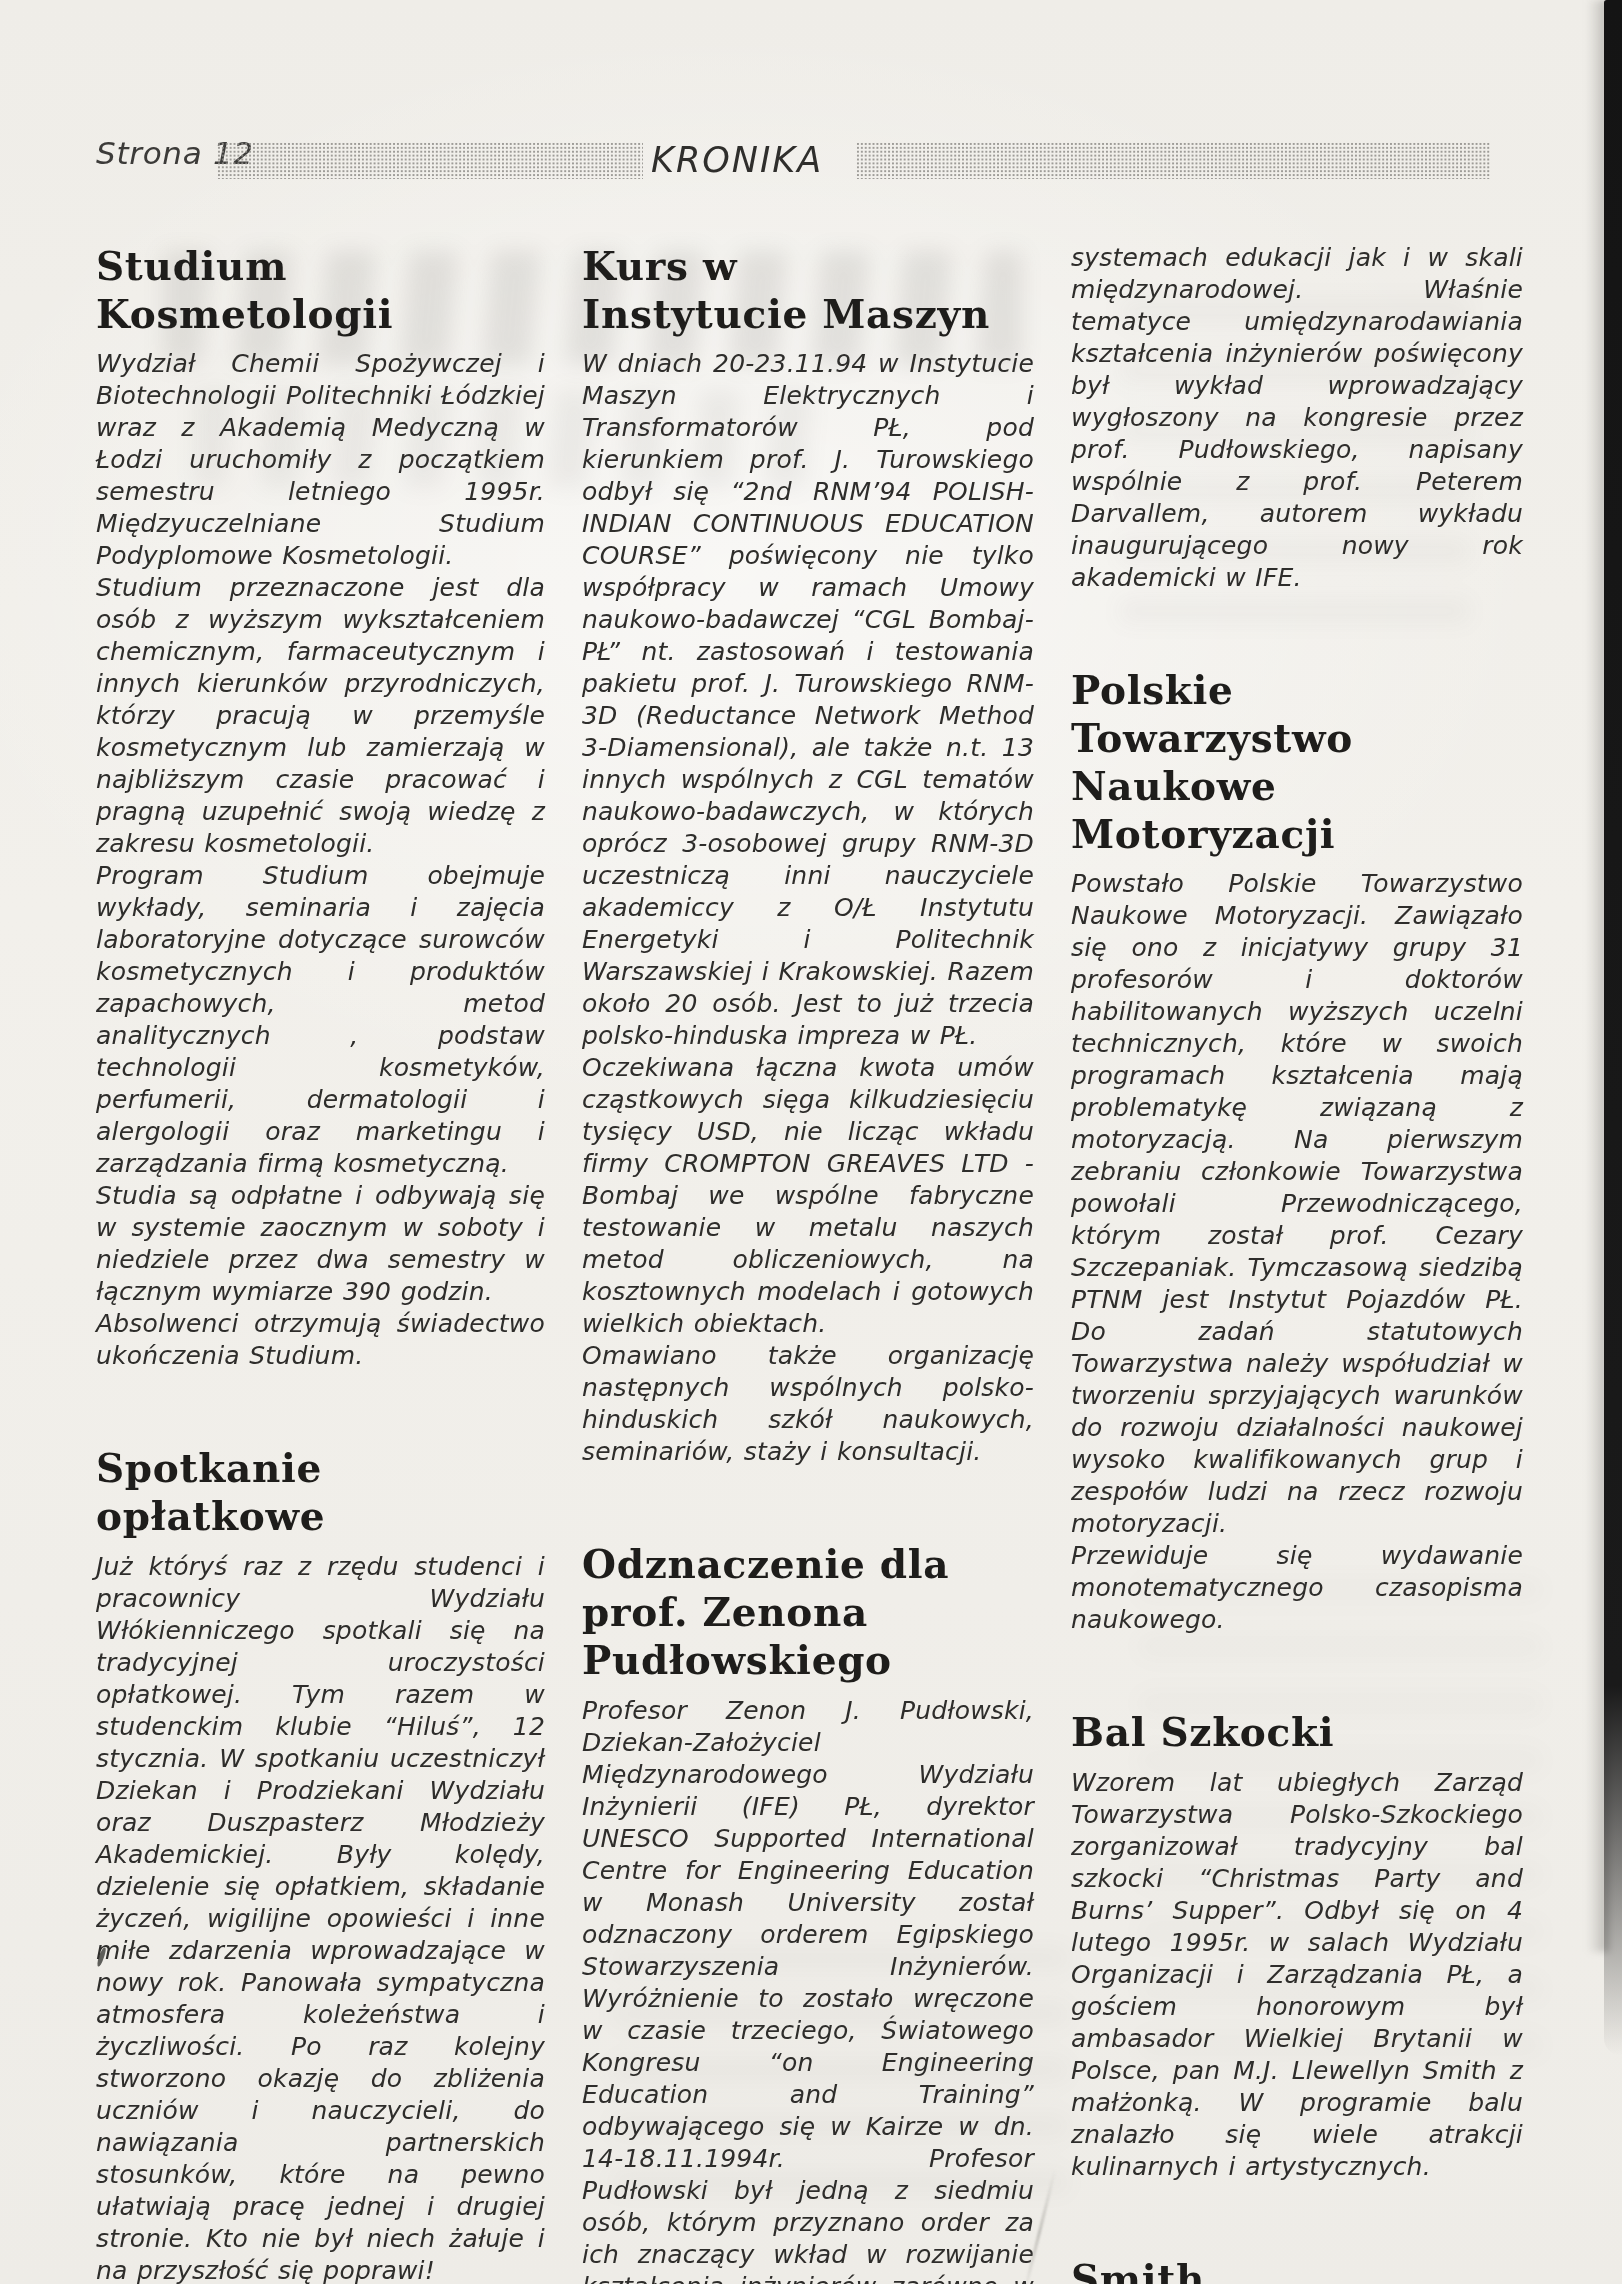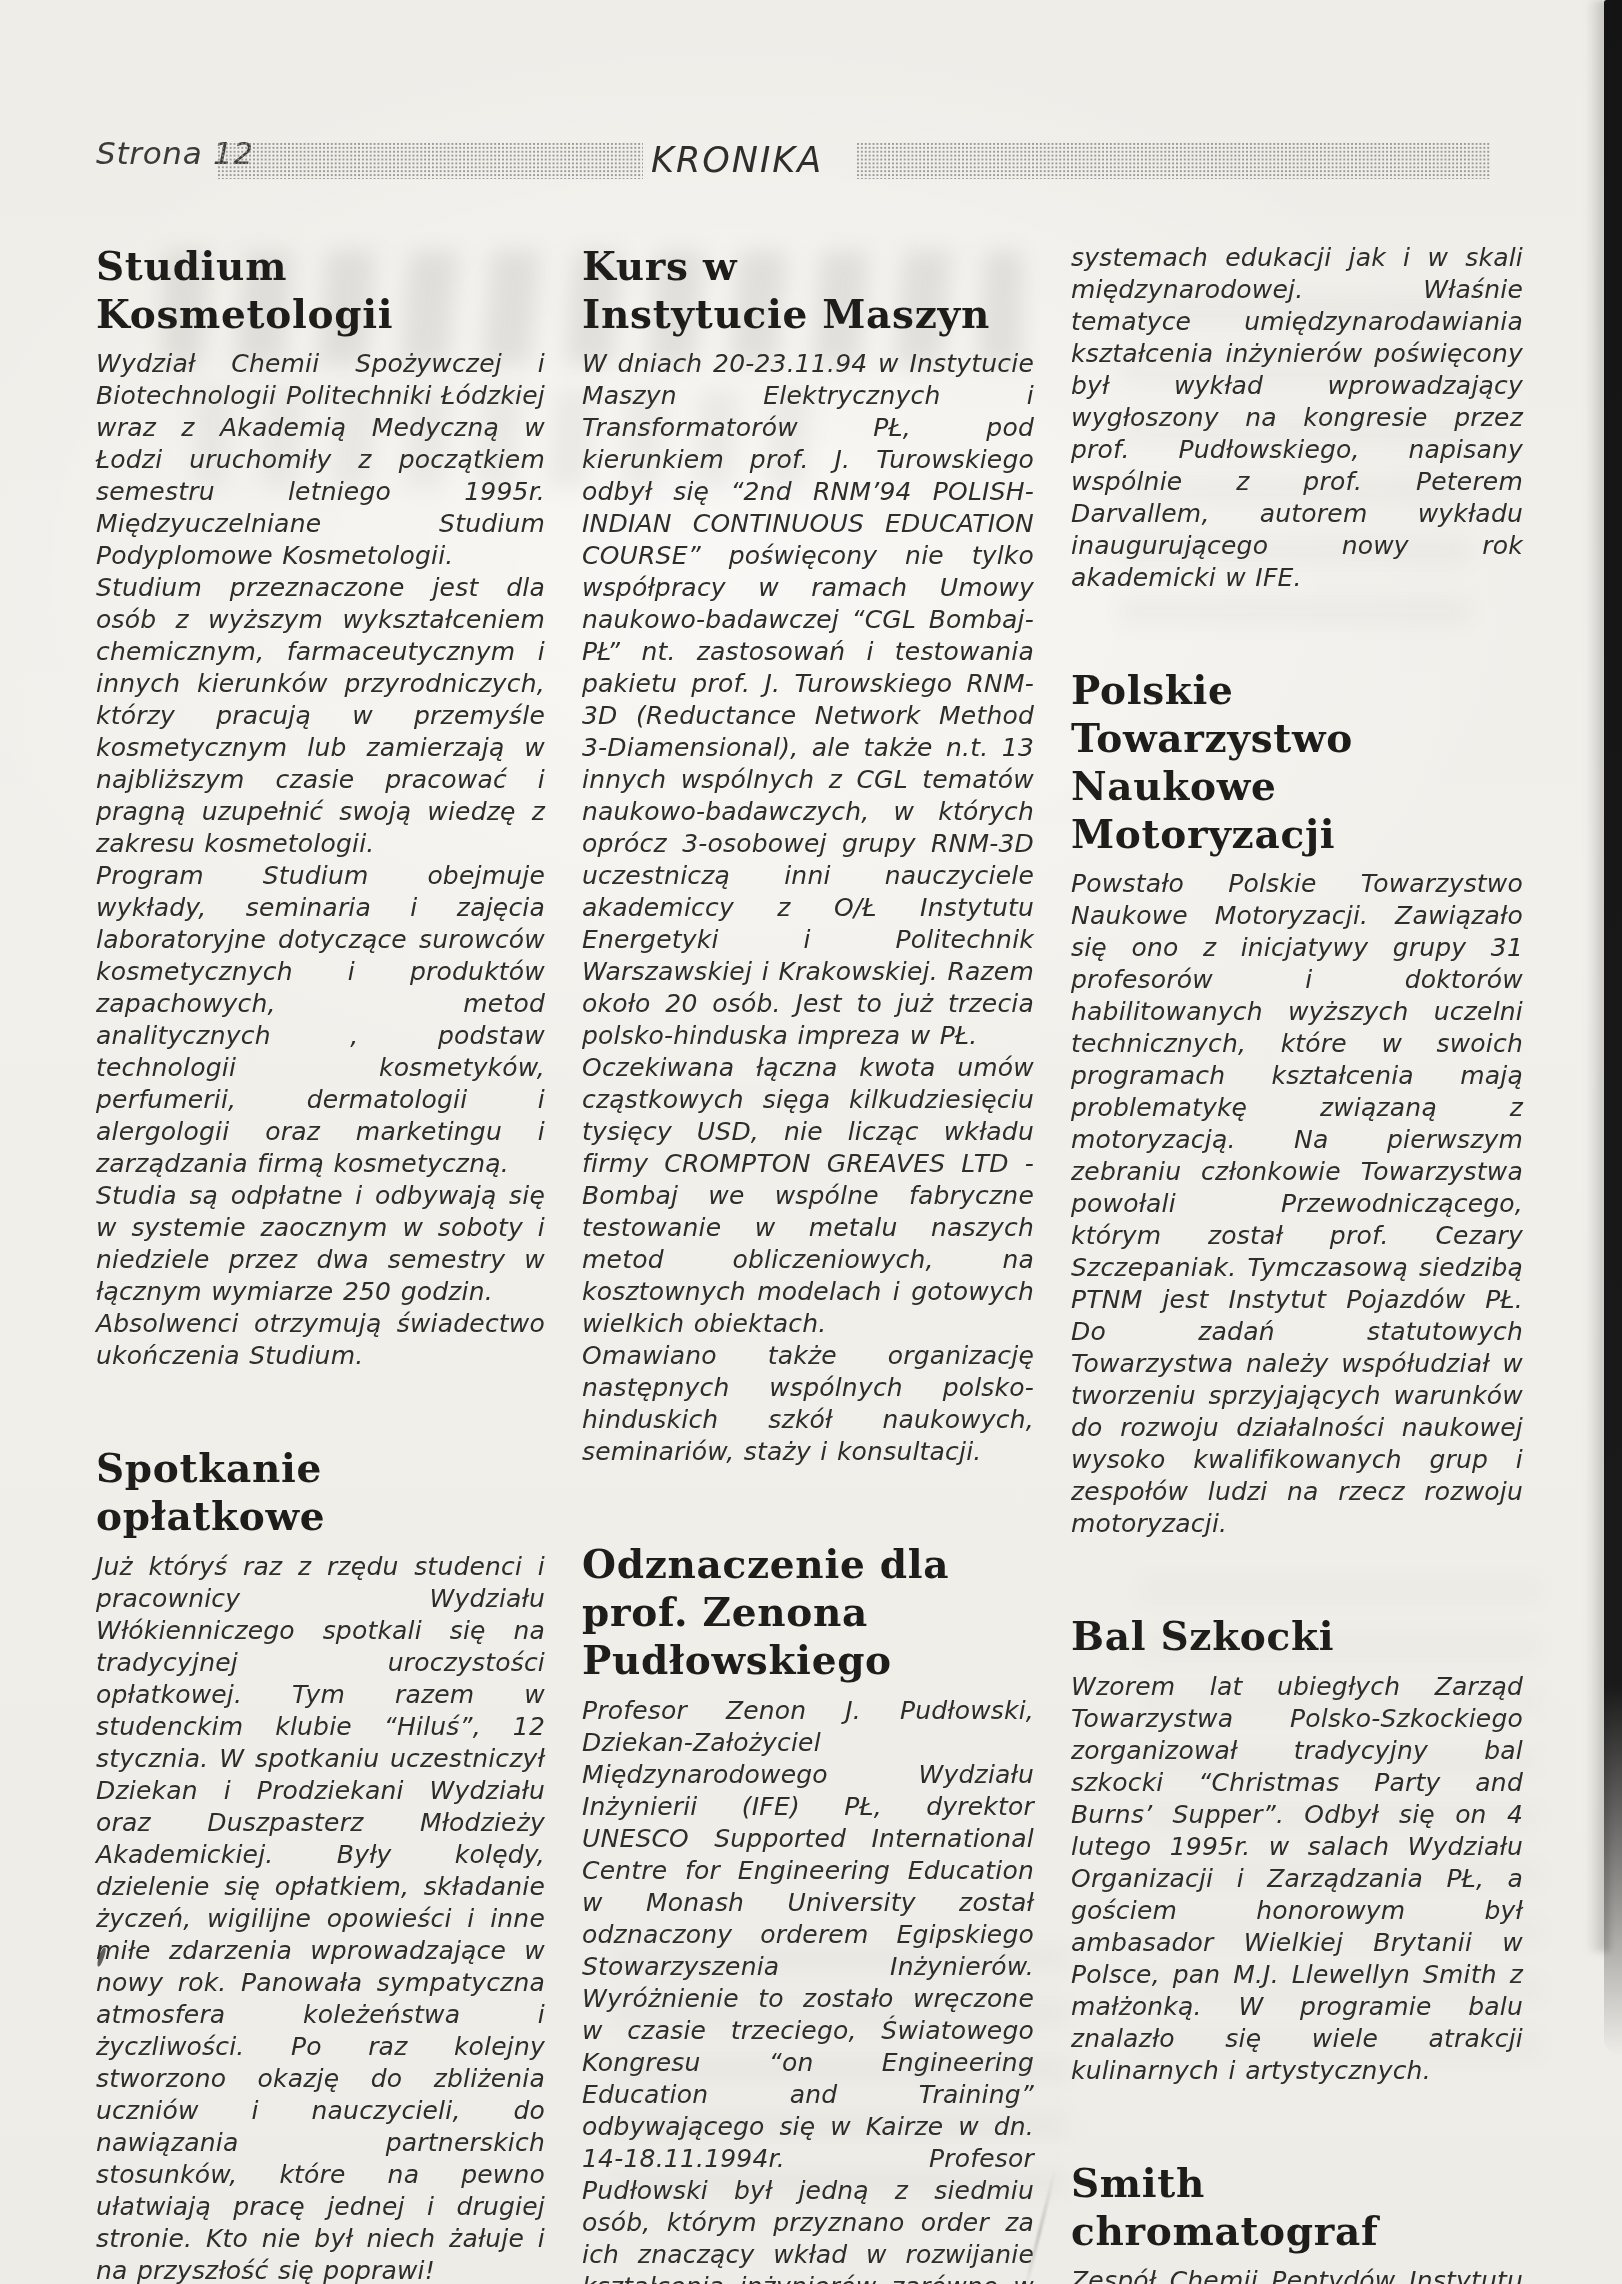--- a/index.html
+++ b/index.html
@@ -107,21 +107,21 @@
 
   <div class="columns">
 
     <section class="col col-1">
       <article class="article">
         <h2 class="article-heading">Studium
 Kosmetologii</h2>
         <p class="article-paragraph">Wydział Chemii Spożywczej i Biotechnologii Politechniki Łódzkiej wraz z Akademią Medyczną w Łodzi uruchomiły z początkiem semestru letniego 1995r. Międzyuczelniane Studium Podyplomowe Kosmetologii.</p>
         <p class="article-paragraph">Studium przeznaczone jest dla osób z wyższym wykształceniem chemicznym, farmaceutycznym i innych kierunków przyrodniczych, którzy pracują w przemyśle kosmetycznym lub zamierzają w najbliższym czasie pracować i pragną uzupełnić swoją wiedzę z zakresu kosmetologii.</p>
         <p class="article-paragraph">Program Studium obejmuje wykłady, seminaria i zajęcia laboratoryjne dotyczące surowców kosmetycznych i produktów zapachowych, metod analitycznych , podstaw technologii kosmetyków, perfumerii, dermatologii i alergologii oraz marketingu i zarządzania firmą kosmetyczną.</p>
-        <p class="article-paragraph">Studia są odpłatne i odbywają się w systemie zaocznym w soboty i niedziele przez dwa semestry w łącznym wymiarze 250 godzin.</p>
+        <p class="article-paragraph">Studia są odpłatne i odbywają się w systemie zaocznym w soboty i niedziele przez dwa semestry w łącznym wymiarze 390 godzin.</p>
         <p class="article-paragraph">Absolwenci otrzymują świadectwo ukończenia Studium.</p>
       </article>
       <article class="article">
         <h2 class="article-heading">Spotkanie
 opłatkowe</h2>
         <p class="article-paragraph">Już któryś raz z rzędu studenci i pracownicy Wydziału Włókienniczego spotkali się na tradycyjnej uroczystości opłatkowej. Tym razem w studenckim klubie “Hiluś”, 12 stycznia. W spotkaniu uczestniczył Dziekan i Prodziekani Wydziału oraz Duszpasterz Młodzieży Akademickiej. Były kolędy, dzielenie się opłatkiem, składanie życzeń, wigilijne opowieści i inne miłe zdarzenia wprowadzające w nowy rok. Panowała sympatyczna atmosfera koleżeństwa i życzliwości. Po raz kolejny stworzono okazję do zbliżenia uczniów i nauczycieli, do nawiązania partnerskich stosunków, które na pewno ułatwiają pracę jednej i drugiej stronie. Kto nie był niech żałuje i na przyszłość się poprawi!</p>
         <p class="article-paragraph">Spotkanie zorganizowały Władze Wydziału, Samorząd Studencki oraz Wydziałowe Koła Solidarności</p>
       </article>
     </section>
 
@@ -144,20 +144,21 @@
     <section class="col">
       <article class="article">
         <p class="article-paragraph">systemach edukacji jak i w skali międzynarodowej. Właśnie tematyce umiędzynarodawiania kształcenia inżynierów poświęcony był wykład wprowadzający wygłoszony na kongresie przez prof. Pudłowskiego, napisany wspólnie z prof. Peterem Darvallem, autorem wykładu inaugurującego nowy rok akademicki w IFE.</p>
       </article>
       <article class="article">
         <h2 class="article-heading">Polskie
 Towarzystwo
 Naukowe
 Motoryzacji</h2>
         <p class="article-paragraph">Powstało Polskie Towarzystwo Naukowe Motoryzacji. Zawiązało się ono z inicjatywy grupy 31 profesorów i doktorów habilitowanych wyższych uczelni technicznych, które w swoich programach kształcenia mają problematykę związaną z motoryzacją. Na pierwszym zebraniu członkowie Towarzystwa powołali Przewodniczącego, którym został prof. Cezary Szczepaniak. Tymczasową siedzibą PTNM jest Instytut Pojazdów PŁ. Do zadań statutowych Towarzystwa należy współudział w tworzeniu sprzyjających warunków do rozwoju działalności naukowej wysoko kwalifikowanych grup i zespołów ludzi na rzecz rozwoju motoryzacji.</p>
+        <p class="article-paragraph">Przewiduje się wydawanie monotematycznego czasopisma naukowego.</p>
       </article>
       <article class="article">
         <h2 class="article-heading">Bal Szkocki</h2>
         <p class="article-paragraph">Wzorem lat ubiegłych Zarząd Towarzystwa Polsko-Szkockiego zorganizował tradycyjny bal szkocki “Christmas Party and Burns’ Supper”. Odbył się on 4 lutego 1995r. w salach Wydziału Organizacji i Zarządzania PŁ, a gościem honorowym był ambasador Wielkiej Brytanii w Polsce, pan M.J. Llewellyn Smith z małżonką. W programie balu znalazło się wiele atrakcji kulinarnych i artystycznych.</p>
       </article>
       <article class="article">
         <h2 class="article-heading">Smith chromatograf</h2>
         <p class="article-paragraph">Zespół Chemii Peptydów Instytutu Chemii Organicznej kierowany przez prof. dr hab. Mirosława Leplawy wzbogacił się o nowoczesny zestaw do wysokociśnieniowej chromatografii cieczowej.</p>
 
       </article>

